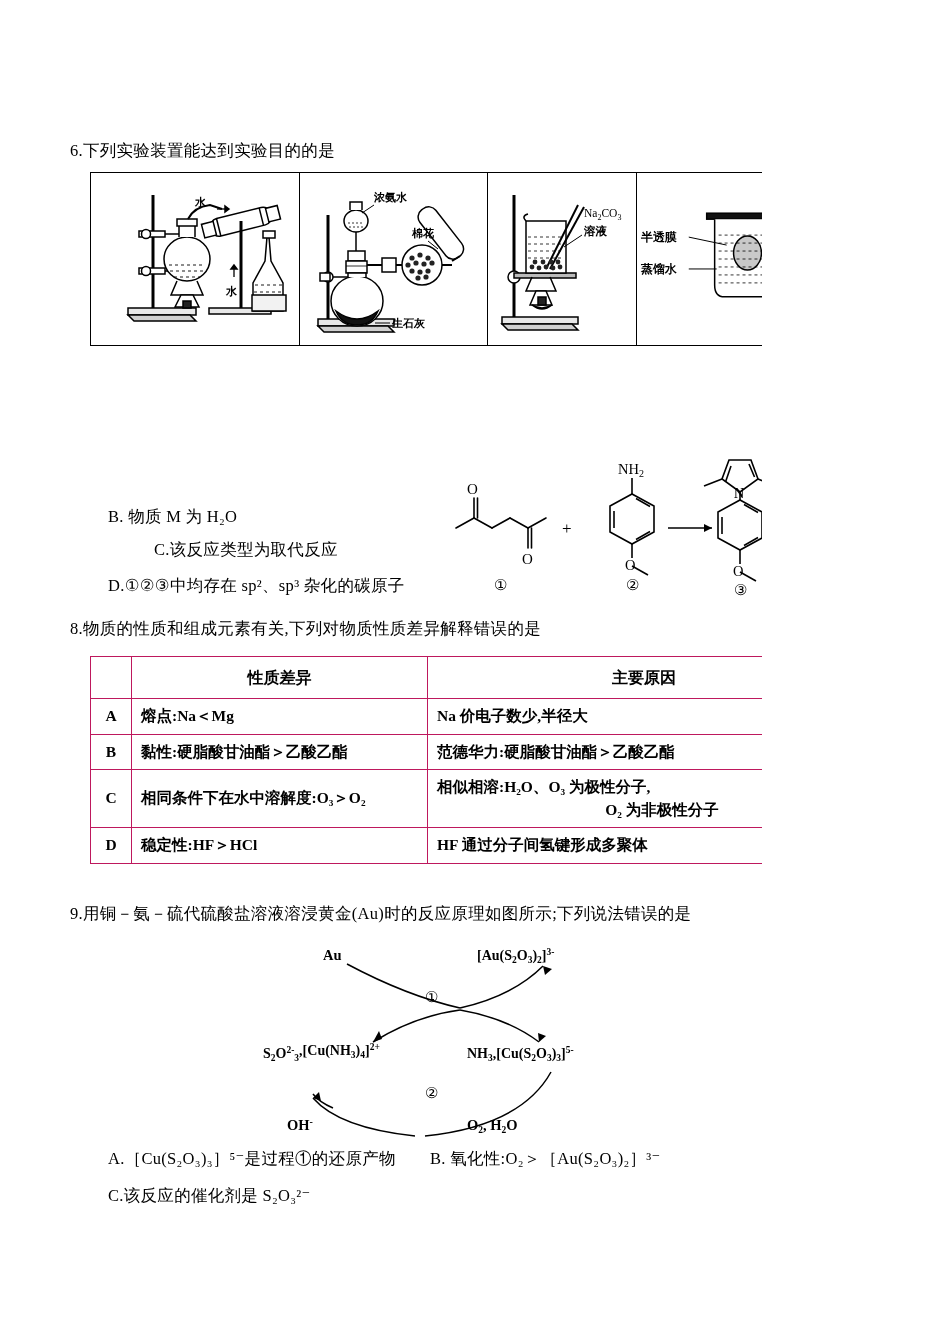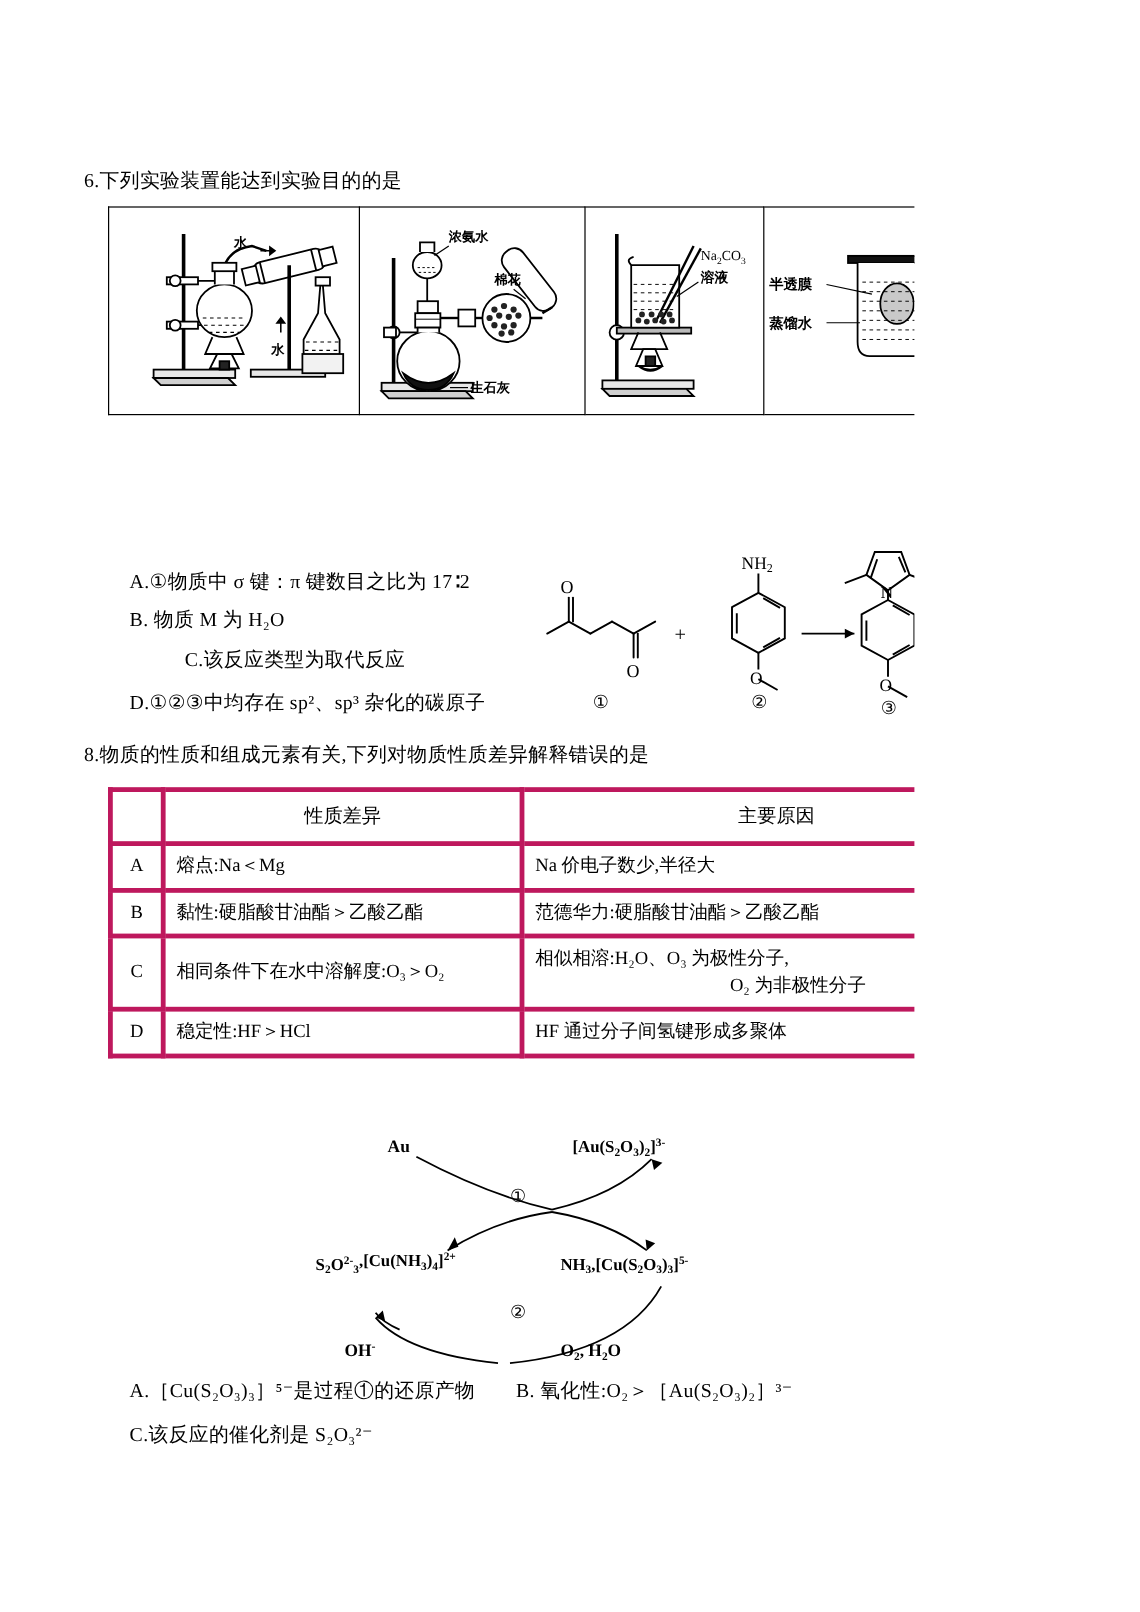--- a/index.html
+++ b/index.html
@@ -29,21 +29,21 @@
   #q7-a{position:absolute;left:108px;top:472px;}
   #q7-b{position:absolute;left:108px;top:504px;}
   #q7-c{position:absolute;left:108px;top:537px;margin-left:46px;}
   #q7-d{position:absolute;left:108px;top:573px;}
   #q7-scheme{position:absolute;left:440px;top:458px;}
 
   
   #q8-stem{position:absolute;left:70px;top:617px;}
   #q8-table{position:absolute;left:90px;top:656px;width:771px;
             border-collapse:collapse;table-layout:fixed;}
-  #q8-table td,#q8-table th{border:4px solid #be185d;font-weight:normal;
+  #q8-table td,#q8-table th{border:1px solid #be185d;font-weight:bold;
             font-size:15.5px;padding:6px 9px;line-height:1.45;}
   #q8-table th{text-align:center;font-size:16px;padding:9px 0;}
   #q8-table td.idx{text-align:center;width:40px;}
   #q8-table td.c2{width:295px;}
   .cellpad{padding:3px 0;}
   .indent-right{display:block;text-align:center;padding-left:36px;}
 
   
   #q9-stem{position:absolute;left:70px;top:902px;}
   #q9-cycle{position:absolute;left:255px;top:930px;}
@@ -265,21 +265,20 @@
           <text x="4" y="100" font-size="12" font-family="'Liberation Sans',sans-serif" font-weight="bold">蒸馏水</text>
           <text x="158" y="68" font-size="12" font-family="'Liberation Sans',sans-serif" font-weight="bold">淀粉</text>
           <text x="158" y="88" font-size="12" font-family="'Liberation Sans',sans-serif" font-weight="bold">溶液</text>
           <text x="158" y="108" font-size="12" font-family="'Liberation Sans',sans-serif" font-weight="bold">和泥沙</text>
         </svg>
       </td>
     </tr>
   </tbody>
     </table>
 
-  <div class="opt" id="q7-a">A.①物质中 σ 键：π 键数目之比为 17∶2</div>
   <div class="opt" id="q7-b">B. 物质 M 为 H₂O</div>
   <div class="opt" id="q7-c">C.该反应类型为取代反应</div>
   <div class="opt" id="q7-d">D.①②③中均存在 sp²、sp³ 杂化的碳原子</div>
 
   <div id="q7-scheme">
     <svg width="420" height="140" viewBox="0 0 420 140">
       <g fill="none" stroke="#000" stroke-width="1.6" stroke-linecap="round">
 
         <line x1="16" y1="70" x2="34" y2="60"></line>
         <line x1="34" y1="60" x2="34" y2="40"></line>
@@ -367,20 +366,21 @@
       </td>
     </tr>
     <tr>
       <td class="idx">D</td>
       <td class="c2">稳定性:HF＞HCl</td>
       <td>HF 通过分子间氢键形成多聚体</td>
     </tr>
   </tbody>
     </table>
 
+  <div class="q-stem" id="q9-stem">9.用铜－氨－硫代硫酸盐溶液溶浸黄金(Au)时的反应原理如图所示;下列说法错误的是</div>
 
   <div id="q9-cycle">
     <svg width="450" height="215" viewBox="0 0 450 215">
       <g fill="none" stroke="#000" stroke-width="1.5">
 
         <path d="M92 34 Q152 66 205 78"></path>
 
         <path d="M205 78 Q258 66 288 36"></path>
 
         <path d="M205 80 Q160 86 118 112"></path>

